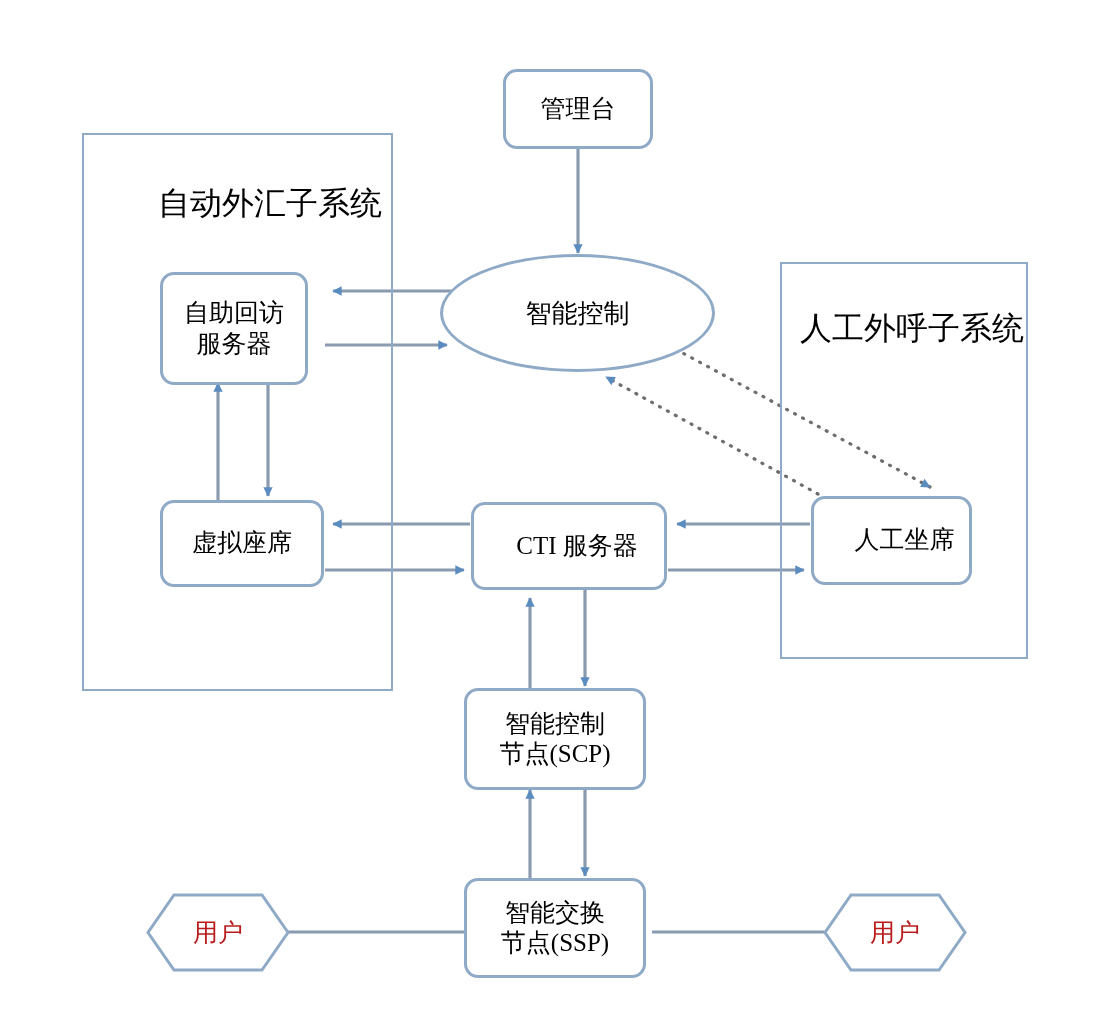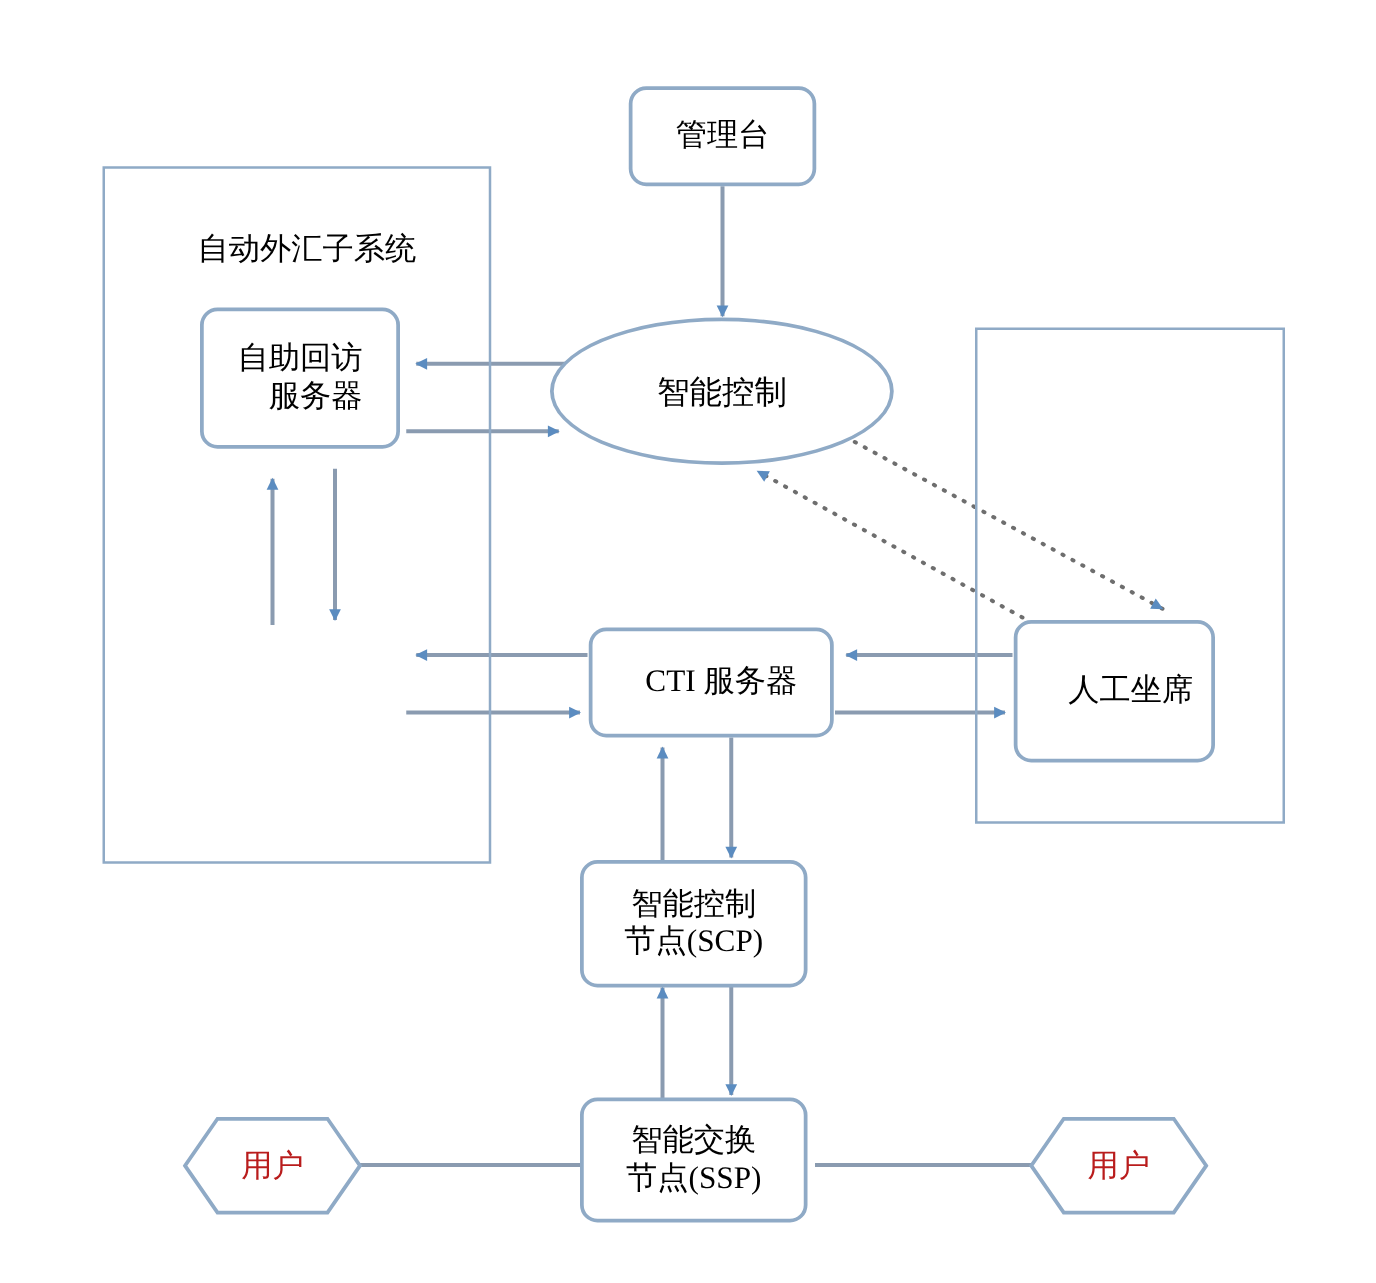--- a/index.html
+++ b/index.html
@@ -44,21 +44,21 @@
   }
   .container {
     position: absolute;
     box-sizing: border-box;
     border: 2px solid #8faac6;
     background: transparent;
   }
   .container-label {
     position: absolute;
     color: #000000;
-    font-size: 25px;
+    font-size: 32px;
     white-space: nowrap;
   }
   .ellipse-node {
     position: absolute;
     box-sizing: border-box;
     display: flex;
     align-items: center;
     justify-content: center;
     border: 3px solid #8faac6;
     border-radius: 50%;
@@ -135,32 +135,34 @@
       <path d="M818,494 L606,377" marker-end="url(#ahd)"></path>
 
       <path d="M668,345 L930,487" marker-end="url(#ahd)"></path>
     </g>
   </svg>
 
   <div class="container" style="left:82px; top:133px; width:311px; height:558px;"></div>
   <div class="container-label" style="left:158px; top:182px;">自动外汇子系统</div>
 
   <div class="container" style="left:780px; top:262px; width:248px; height:397px;"></div>
+  <div class="container-label" style="left:800px; top:307px;">人工外呼子系统</div>
 
   <div class="node boxnode" style="left:503px; top:69px; width:150px; height:80px;">管理台</div>
 
-  <div class="node boxnode" style="left:160px; top:246px; width:160px; height:113px;text-align:right;">自助回访
+  <div class="node boxnode" style="left:160px; top:272px; width:148px; height:113px;">自助回访
 服务器</div>
 
   <div class="ellipse-node" style="left:440px; top:254px; width:275px; height:118px;">智能控制</div>
 
+  <div class="node boxnode" style="left:160px; top:500px; width:164px; height:87px;">虚拟座席</div>
 
   <div class="node boxnode" style="left:471px; top:502px; width:196px; height:88px;padding-left:16px;">CTI 服务器</div>
 
-  <div class="node boxnode" style="left:811px; top:496px; width:161px; height:114px;padding-left:26px;">人工坐席</div>
+  <div class="node boxnode" style="left:811px; top:496px; width:161px; height:89px;padding-left:26px;">人工坐席</div>
 
   <div class="node boxnode" style="left:464px; top:688px; width:182px; height:102px;">智能控制
 节点(SCP)</div>
 
   <div class="node boxnode" style="left:464px; top:878px; width:182px; height:100px;">智能交换
 节点(SSP)</div>
 
   <div class="hex-wrap" style="left:146px; top:893px; width:144px; height:79px;">
     <svg width="144" height="79" viewBox="0 0 144 79" xmlns="http://www.w3.org/2000/svg">
       <polygon points="28,2 116,2 142,39.5 116,77 28,77 2,39.5" fill="#ffffff" stroke="#8faac6" stroke-width="3"></polygon>

